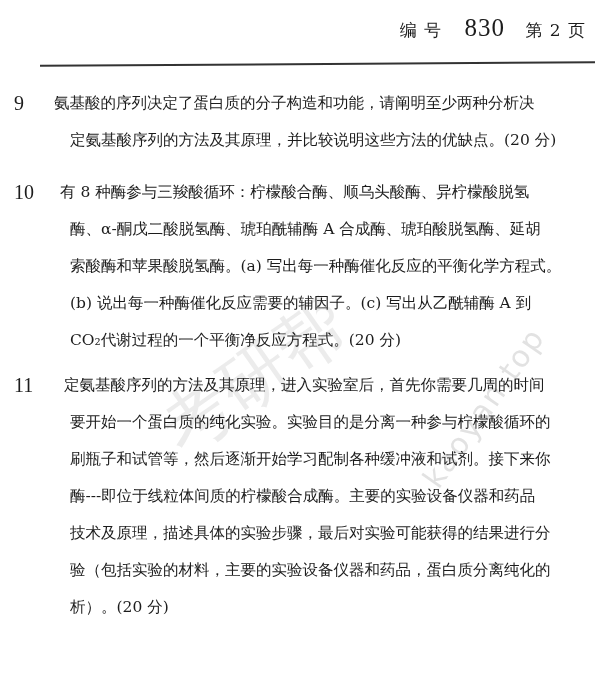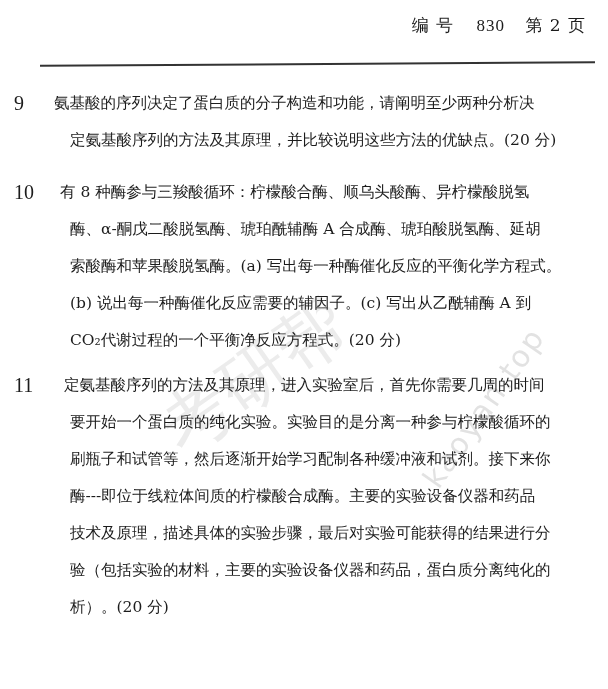--- a/index.html
+++ b/index.html
@@ -4,21 +4,21 @@
 <style>
   html, body { margin: 0; padding: 0; }
   body {
     width: 608px; height: 689px; background: #ffffff; position: relative; overflow: hidden;
     font-family: "DejaVu Serif", "Liberation Serif", serif; color: #1c1c1c;
   }
   .header {
     position: absolute; top: 14px; right: 22px; font-size: 17px; letter-spacing: 1px;
   }
   .header span { margin-left: 0; }
-  .header .code { font-family: "Liberation Serif", serif; font-size: 17px; margin: 0 14px 0 16px; }
+  .header .code { font-family: "Liberation Serif", serif; font-size: 25px; margin: 0 14px 0 16px; }
   .rule {
     position: absolute; left: 40px; top: 63px; width: 555px; height: 2px; background: #333;
     transform: rotate(-0.35deg);
   }
   .q { position: absolute; left: 14px; width: 590px; font-size: 15.5px; line-height: 37px; }
   .q .num { position: absolute; left: 0; top: 0; font-family: "Liberation Serif", serif; font-size: 20px; }
   .q .line { display: block; padding-left: 56px; white-space: nowrap; }
   .q .line.first { padding-left: 40px; }
   #q9 { top: 85px; }
   #q10 { top: 174px; }

